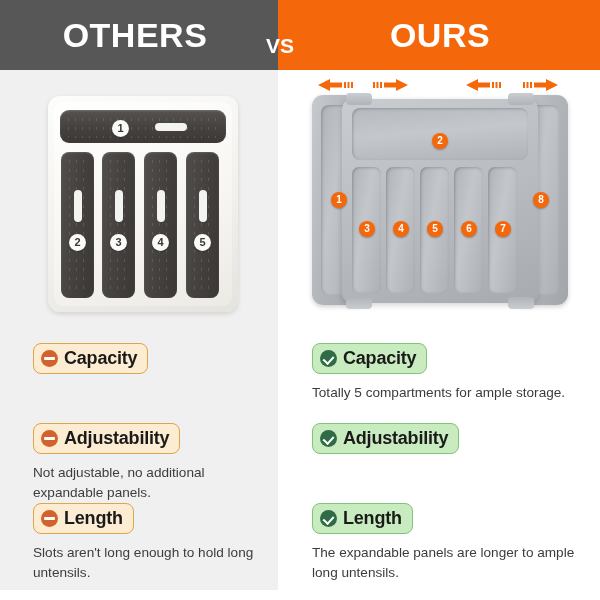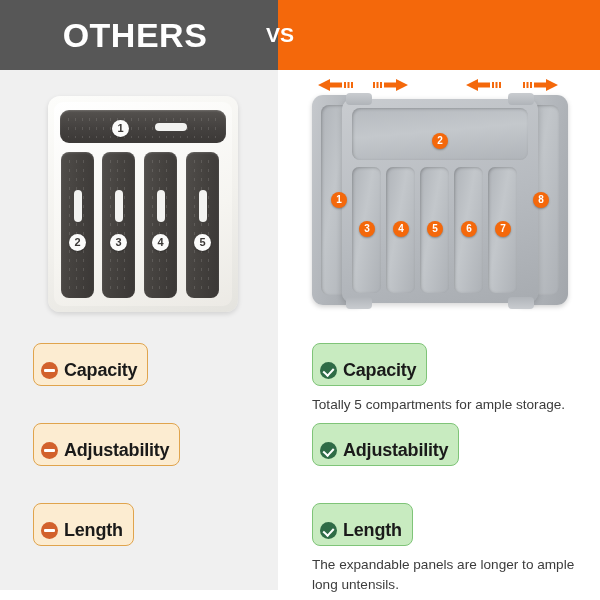--- a/index.html
+++ b/index.html
@@ -11,21 +11,21 @@
   .bg-right{position:absolute;left:278px;top:70px;width:322px;height:530px;background:#ffffff;}
 
   
   .header{position:absolute;left:0;top:0;width:600px;height:70px;}
   .hdr-left{position:absolute;left:0;top:0;width:278px;height:70px;background:#575757;}
   .hdr-right{position:absolute;left:278px;top:0;width:322px;height:70px;background:#F4680B;}
   .hdr-title{position:absolute;top:0;height:70px;line-height:70px;color:#ffffff;
              font-weight:bold;font-size:34px;letter-spacing:.5px;text-align:center;}
   .hdr-others{left:10px;width:250px;}
   .hdr-ours{left:330px;width:220px;}
-  .hdr-vs{position:absolute;left:250px;top:0;width:60px;height:70px;line-height:70px;
+  .hdr-vs{position:absolute;left:250px;top:11px;width:60px;height:70px;line-height:70px;
           text-align:center;color:#ffffff;font-weight:bold;font-size:21px;z-index:4;}
 
   
   .tray-l{position:absolute;left:48px;top:96px;width:190px;height:216px;
           background:linear-gradient(160deg,#fdfdfb 0%,#f2f1ed 55%,#e4e3de 100%);
           border-radius:12px;box-shadow:0 2px 5px rgba(0,0,0,.13);}
   .tray-l-inner{position:absolute;left:6px;top:6px;width:178px;height:204px;border-radius:9px;
           background:linear-gradient(160deg,#ffffff 0%,#f6f5f1 60%,#eceae5 100%);}
   .cell-top{position:absolute;left:12px;top:14px;width:166px;height:33px;border-radius:9px;
           background:linear-gradient(180deg,#55524f 0%,#44413f 55%,#3b3836 100%);
@@ -71,21 +71,21 @@
         background:linear-gradient(100deg,#b0b4b9 0%,#c3c7cb 42%,#adb1b6 100%);
         box-shadow:inset 1px 1px 3px rgba(0,0,0,.22);}
   .s1{left:10px;} .s2{left:44px;} .s3{left:78px;} .s4{left:112px;} .s5{left:146px;}
   .badge-o{position:absolute;width:16px;height:16px;border-radius:50%;background:#F4680B;
         color:#ffffff;font-size:10px;font-weight:bold;line-height:16px;text-align:center;
         box-shadow:0 1px 2px rgba(0,0,0,.3);}
 
   
   .feat{position:absolute;}
   .pill{display:inline-flex;align-items:center;gap:6px;border-radius:8px;
-        padding:16px 10px 4px 7px;border:1px solid;}
+        padding:4px 10px 4px 7px;border:1px solid;}
   .pill-bad{background:#FCECD1;border-color:#E0A44D;}
   .pill-good{background:#C8EBC0;border-color:#7FC478;}
   .pill-txt{font-weight:bold;font-size:18px;color:#1a1a1a;letter-spacing:-.2px;}
   .ic{width:17px;height:17px;border-radius:50%;flex:0 0 auto;position:relative;}
   .ic-minus{background:#D2612C;}
   .ic-minus:after{content:"";position:absolute;left:3px;top:7px;width:11px;height:3px;
         border-radius:1px;background:#fff;}
   .ic-check{background:#2F6B46;}
   .ic-check:after{content:"";position:absolute;left:5px;top:3.5px;width:5px;height:8px;
         border:solid #fff;border-width:0 2px 2px 0;transform:rotate(43deg);}
@@ -97,20 +97,21 @@
 <div class="page">
 
   <div class="bg-left"></div>
   <div class="bg-right"></div>
 
   <div class="header">
     <div class="hdr-left"></div>
     <div class="hdr-right"></div>
     <div class="hdr-title hdr-others">OTHERS</div>
     <div class="hdr-vs">VS</div>
+    <div class="hdr-title hdr-ours">OURS</div>
   </div>
 
   <div class="tray-l">
     <div class="tray-l-inner"></div>
 
     <div class="cell-top">
       <div class="dots"></div>
       <div class="grip-h"></div>
     </div>
     <div class="badge-w" style="left:64px;top:24px;">1</div>
@@ -211,27 +212,29 @@
       <span class="ic ic-minus"></span>
       <span class="pill-txt">Capacity</span>
     </div>
   </div>
 
   <div class="feat" style="left:33px;top:423px;width:235px;">
     <div class="pill pill-bad">
       <span class="ic ic-minus"></span>
       <span class="pill-txt">Adjustability</span>
     </div>
+    <div class="desc">Not adjustable, no additional expandable panels.</div>
   </div>
 
   <div class="feat" style="left:33px;top:503px;width:235px;">
     <div class="pill pill-bad">
       <span class="ic ic-minus"></span>
       <span class="pill-txt">Length</span>
     </div>
+    <div class="desc">Slots aren't long enough to hold long untensils.</div>
   </div>
 
   <div class="feat" style="left:312px;top:343px;width:265px;">
     <div class="pill pill-good">
       <span class="ic ic-check"></span>
       <span class="pill-txt">Capacity</span>
     </div>
     <div class="desc">Totally 5 compartments for ample storage.</div>
   </div>
 

